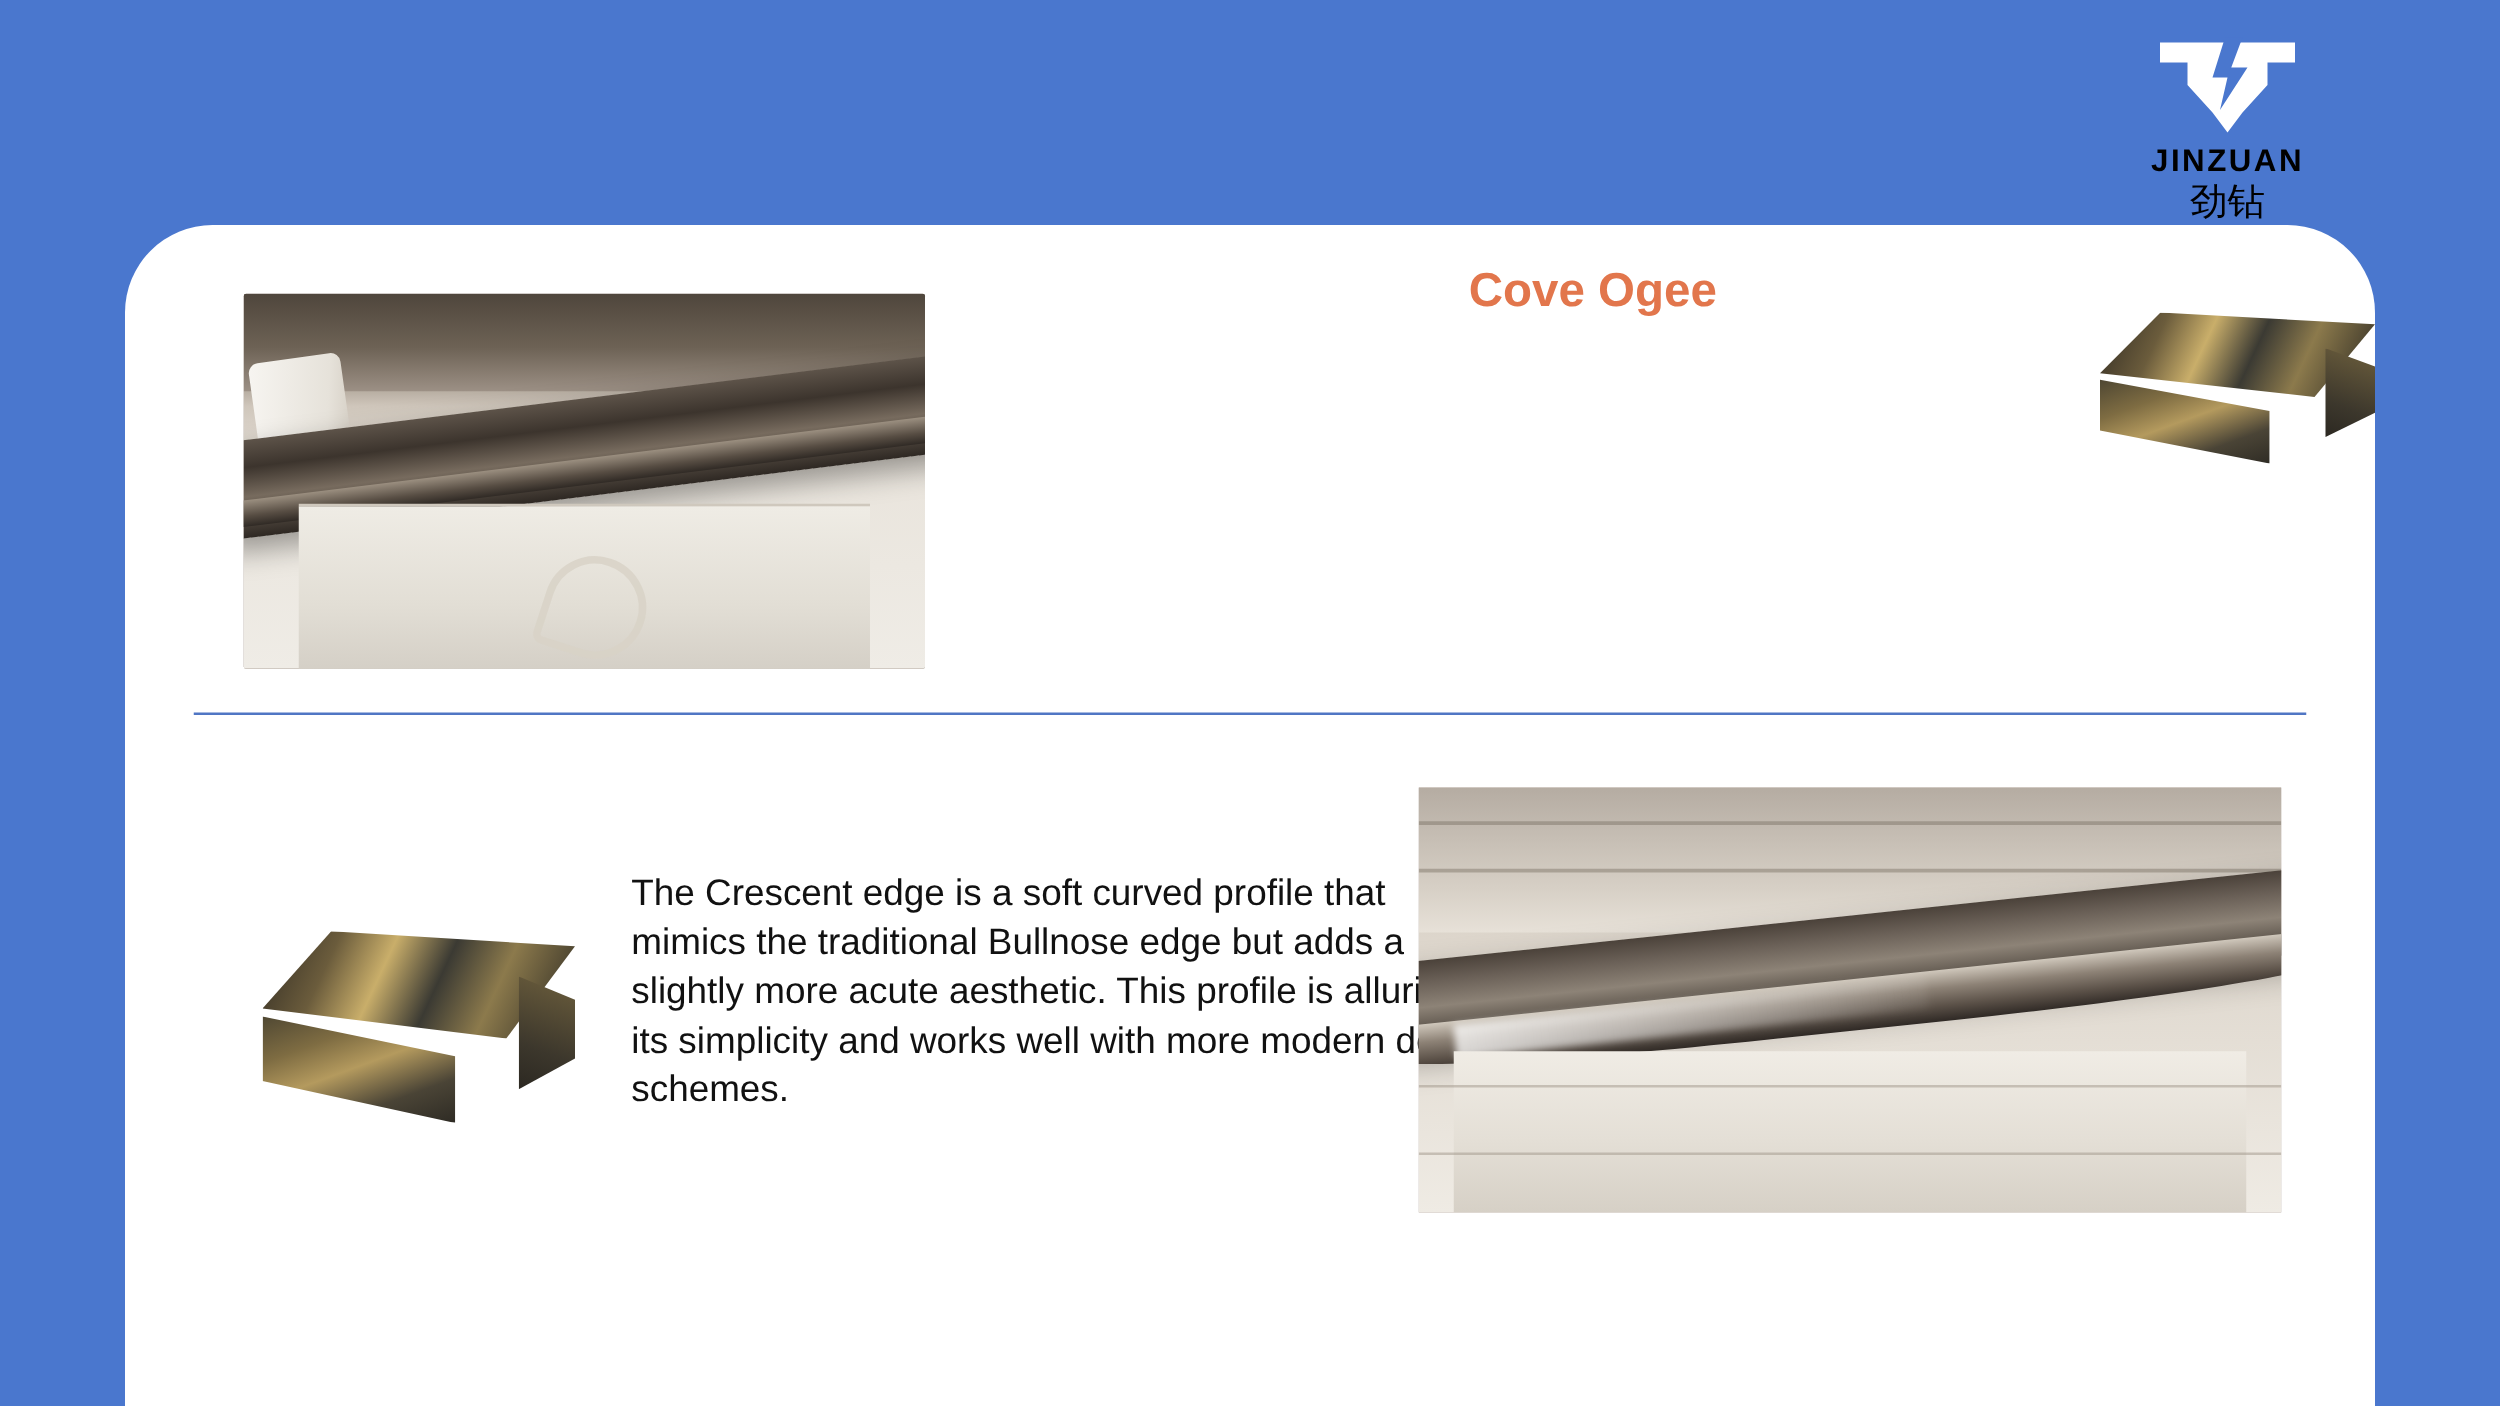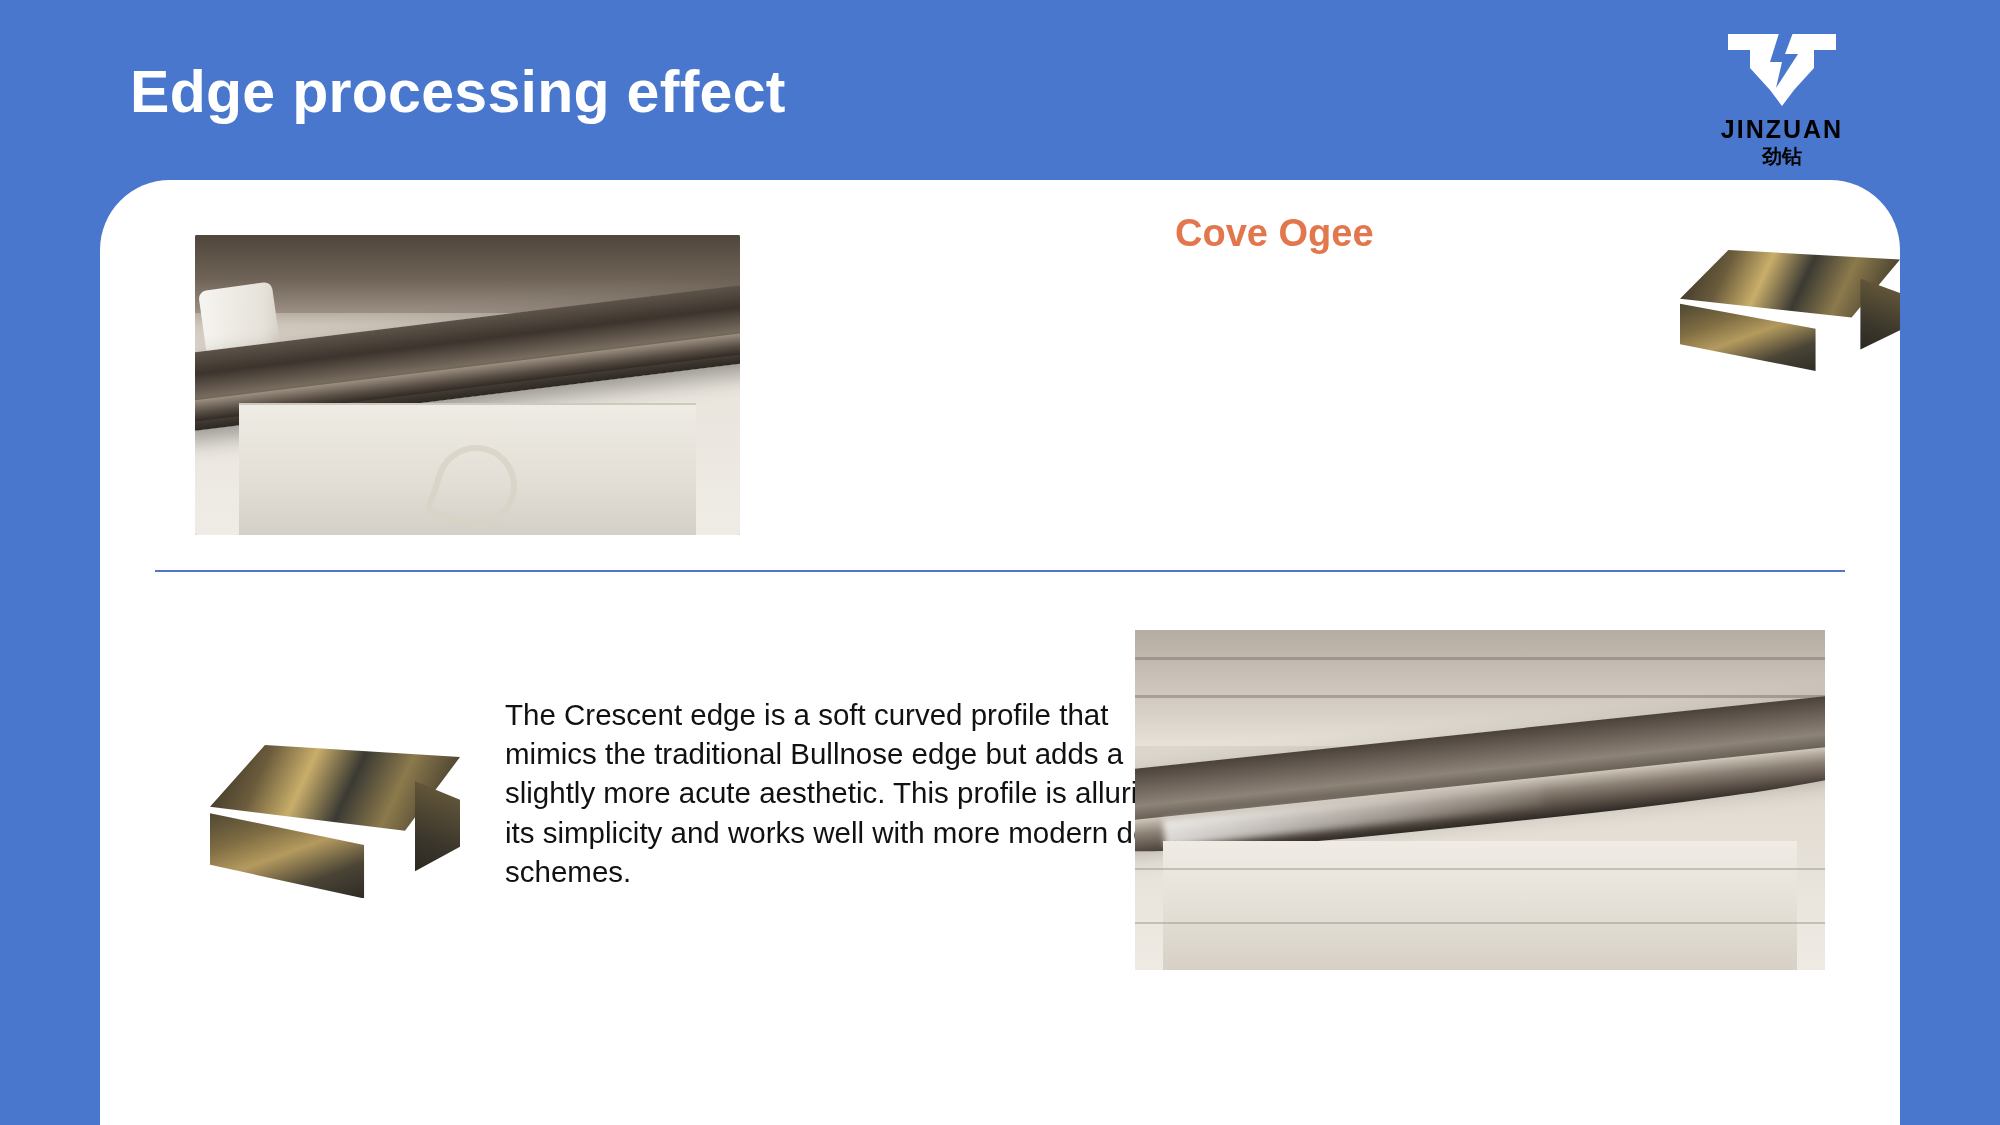--- a/index.html
+++ b/index.html
@@ -49,22 +49,22 @@
     margin: 0 auto 4px auto;
   }
   .logo-mark svg { display: block; }
   .logo-word {
     font-size: 25px;
     font-weight: bold;
     letter-spacing: 2px;
     line-height: 1.05;
   }
   .logo-cn {
-    font-size: 20px;
-    font-weight: bold;
+    font-size: 30px;
+    font-weight: normal;
     line-height: 1.2;
     margin-top: 2px;
     text-align: center;
   }
 
   
   .card {
     position: absolute;
     left: 100px;
     top: 180px;
@@ -314,21 +314,20 @@
     height: 62%;
     background: linear-gradient(200deg, #6d5f3d 0%, #3c372c 50%, #1d1b18 100%);
     clip-path: polygon(55% 0%, 100% 18%, 100% 64%, 55% 88%);
   }
 </style>
 </head>
 <body>
 
 <div class="slide">
 
-  <div class="slide-title">Edge processing effect</div>
 
   <div class="logo">
     <div class="logo-mark">
       <svg viewBox="0 0 120 84" width="120" height="84" aria-hidden="true">
         <polygon points="6,6 114,6 114,22 92,22 92,40 72,62 60,78 48,62 28,40 28,22 6,22" fill="#ffffff"></polygon>
         <polygon points="58,2 72,2 63,26 76,26 54,60 60,34 48,34" fill="#4a77ce"></polygon>
       </svg>
     </div>
     <div class="logo-word">JINZUAN</div>
     <div class="logo-cn">劲钻</div>

